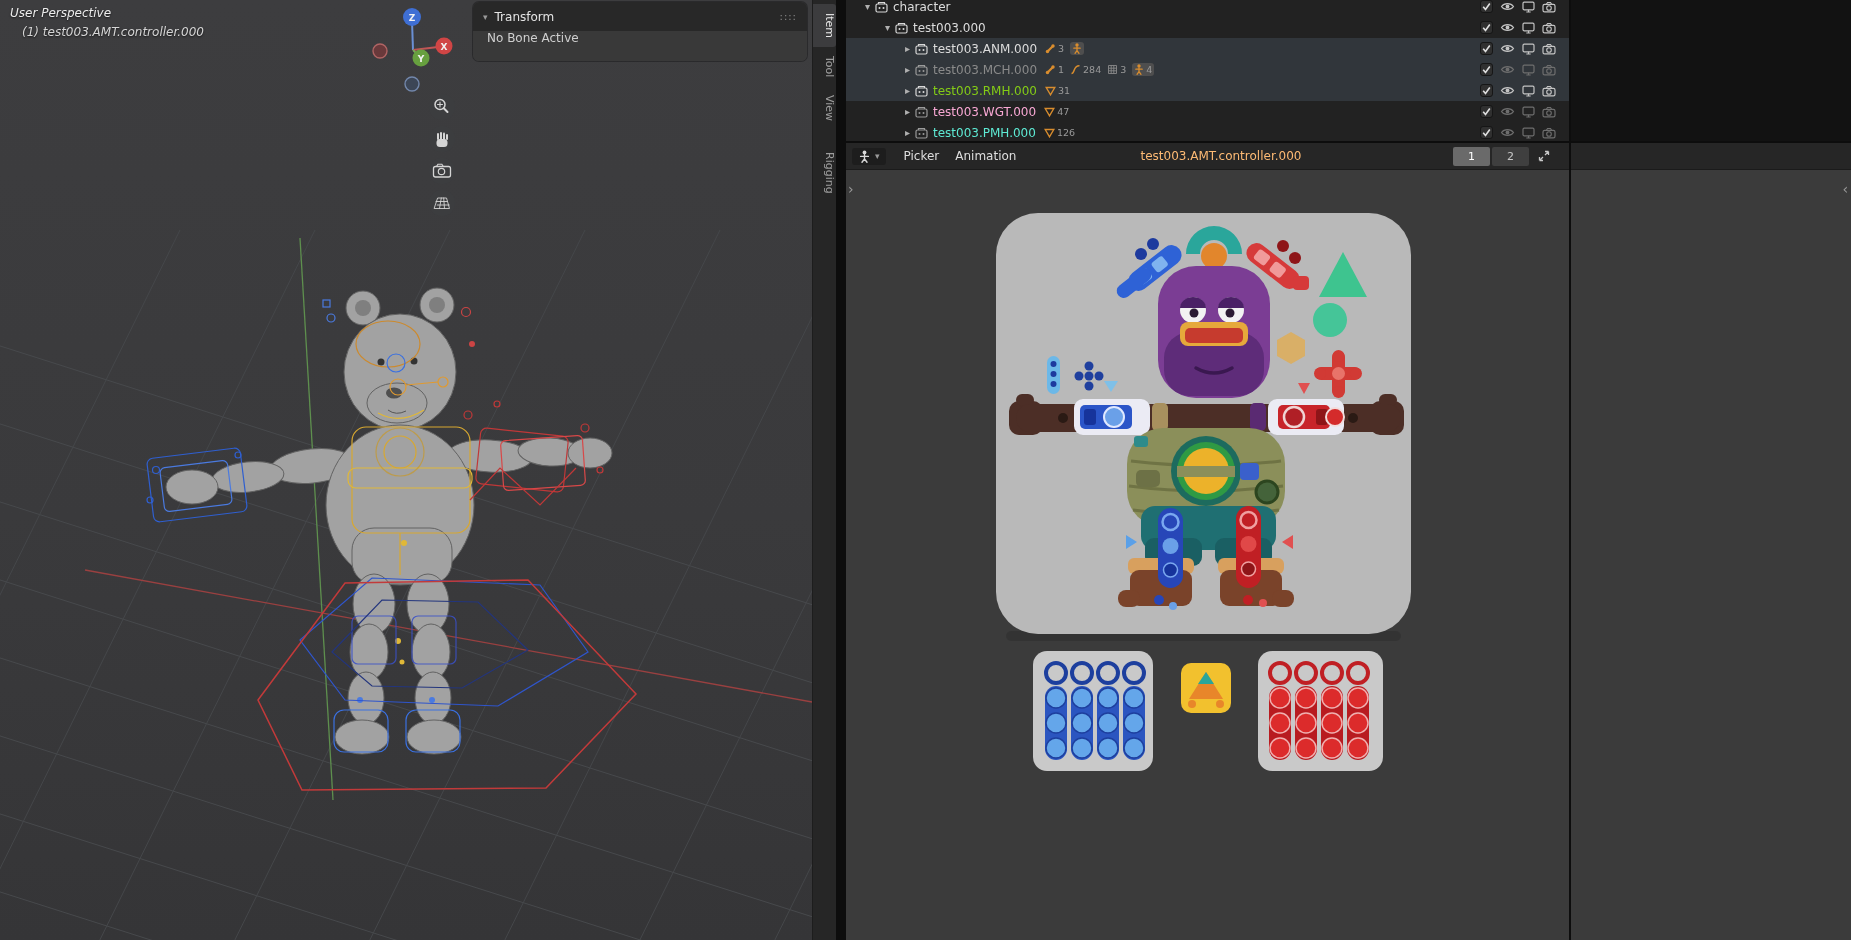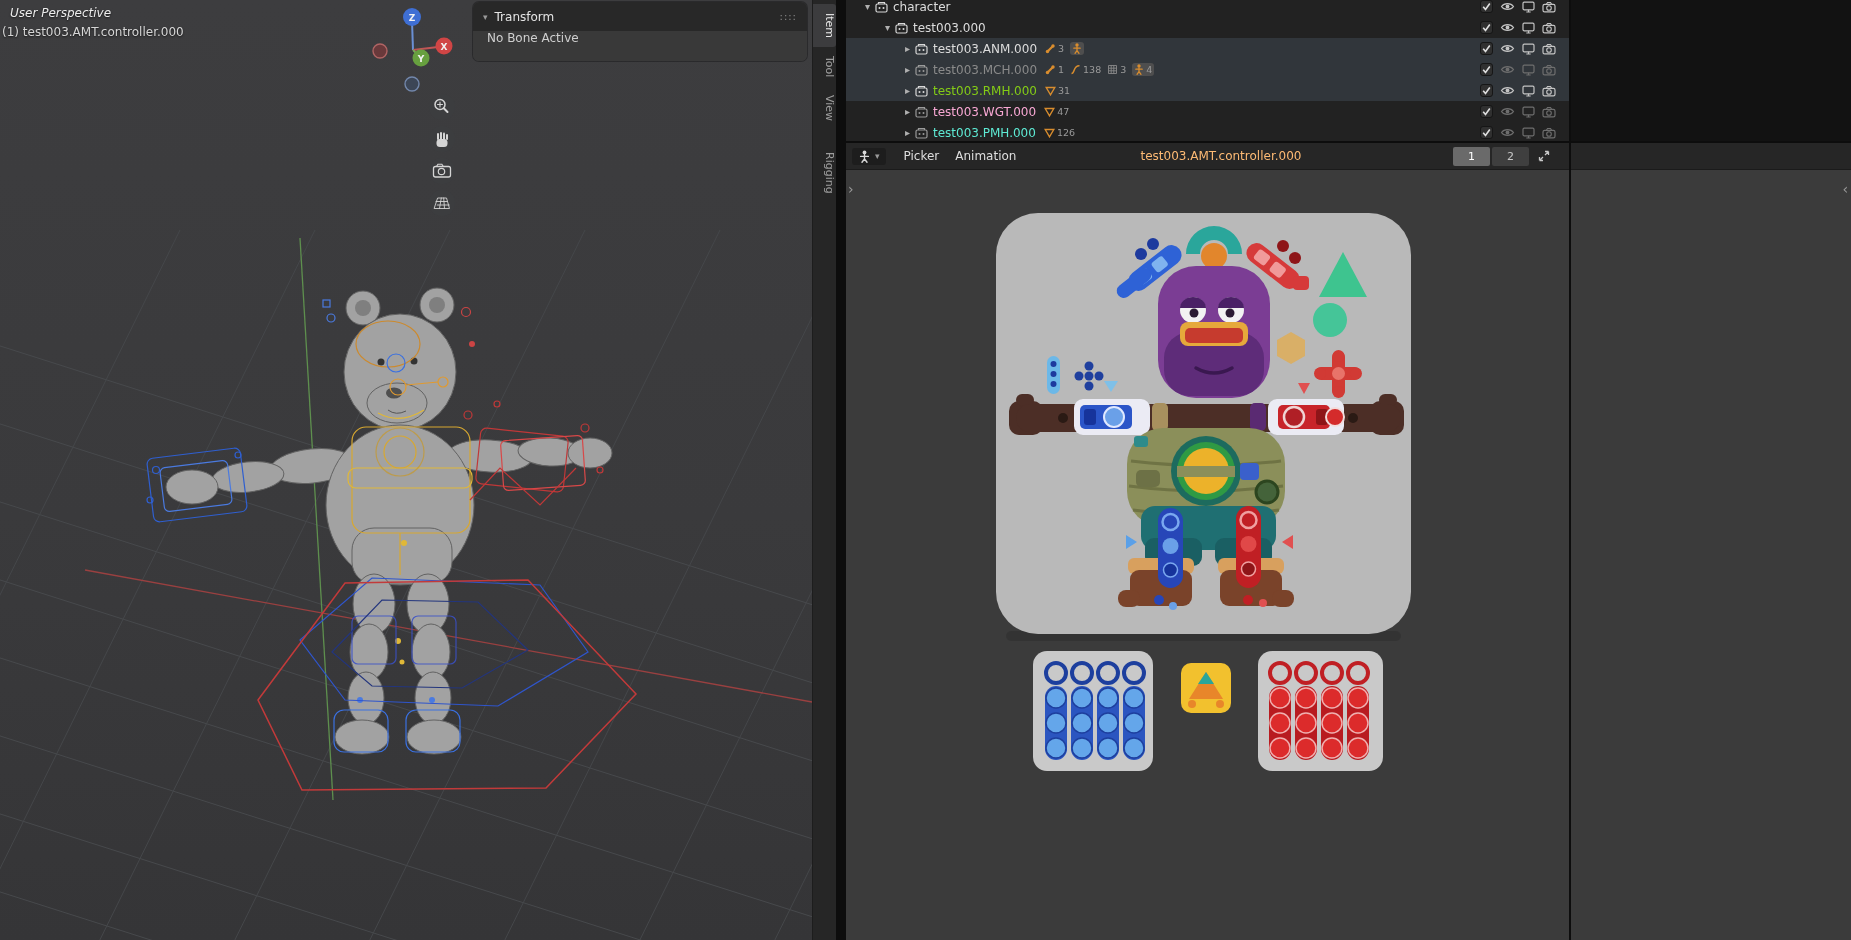--- a/index.html
+++ b/index.html
@@ -4,21 +4,21 @@
 <style>
   html,body{margin:0;padding:0;background:#0d0d0d;}
   .app{position:relative;width:1851px;height:940px;display:flex;overflow:hidden;
        font-family:"DejaVu Sans",sans-serif;font-size:12px;color:#d8d8d8;
        -webkit-user-select:none;user-select:none;}
   
   .viewport{position:relative;width:812px;height:940px;flex:none;overflow:hidden;
             background:linear-gradient(180deg,#3d3d3f 0%,#3a3a3c 55%,#353537 100%);}
   .viewport svg{position:absolute;left:0;top:0;}
   .vp-label1{position:absolute;left:10px;top:6px;color:#ededed;text-shadow:0 1px 2px rgba(0,0,0,.65);font-style:italic;}
-  .vp-label2{position:absolute;left:2px;top:25px;color:#d6d6d6;text-shadow:0 1px 2px rgba(0,0,0,.65);}
+  .vp-label2{position:absolute;left:22px;top:25px;color:#d6d6d6;text-shadow:0 1px 2px rgba(0,0,0,.65);font-style:italic;}
   
   .npanel{position:absolute;left:473px;top:2px;width:334px;border-radius:6px;overflow:hidden;
           box-shadow:0 0 0 1px rgba(0,0,0,.3);}
   .npanel-head{height:29px;background:rgba(40,40,40,.96);display:flex;align-items:center;padding:0 10px;gap:7px;color:#e4e4e4;}
   .npanel-head .caret{color:#9a9a9a;font-size:9px;}
   .npanel-head .dots{margin-left:auto;color:#8a8a8a;font-size:10px;letter-spacing:1px;}
   .npanel-body{height:30px;background:rgba(57,57,57,.96);display:flex;align-items:flex-start;padding:0 14px;color:#cfcfcf;}
   
   .vtabs{width:23px;flex:none;background:#262626;border-left:1px solid #1d1d1d;padding-top:4px;
          display:flex;flex-direction:column;align-items:stretch;}
@@ -403,21 +403,21 @@
                   <path d="M2.5 8.5L8 3" stroke="#d98d2e" stroke-width="2.2" stroke-linecap="round"></path>
                   <circle cx="2.5" cy="8.5" r="1.7" fill="#d98d2e"></circle>
                   <circle cx="8" cy="3" r="1.7" fill="#d98d2e"></circle>
                 </svg>
                 <span class="num">1</span>
               </span>
               <span class="cnt">
                 <svg width="11" height="11" viewBox="0 0 11 11">
                   <path d="M1.5 9.5C5 9.5 3 1.5 9.5 1.8" fill="none" stroke="#d98d2e" stroke-width="1.5"></path>
                 </svg>
-                <span class="num">138</span>
+                <span class="num">284</span>
               </span>
               <span class="cnt">
                 <svg width="11" height="11" viewBox="0 0 11 11">
                   <path d="M1.5 1.5h8v8h-8zM1.5 4.2h8M1.5 6.8h8M4.2 1.5v8M6.8 1.5v8" fill="none" stroke="#8a8a8a" stroke-width="0.9"></path>
                 </svg>
                 <span class="num">3</span>
               </span>
               <span class="cnt badge">
                 <svg width="10" height="11" viewBox="0 0 10 11">
                   <circle cx="5" cy="2" r="1.7" fill="#d98d2e"></circle>

